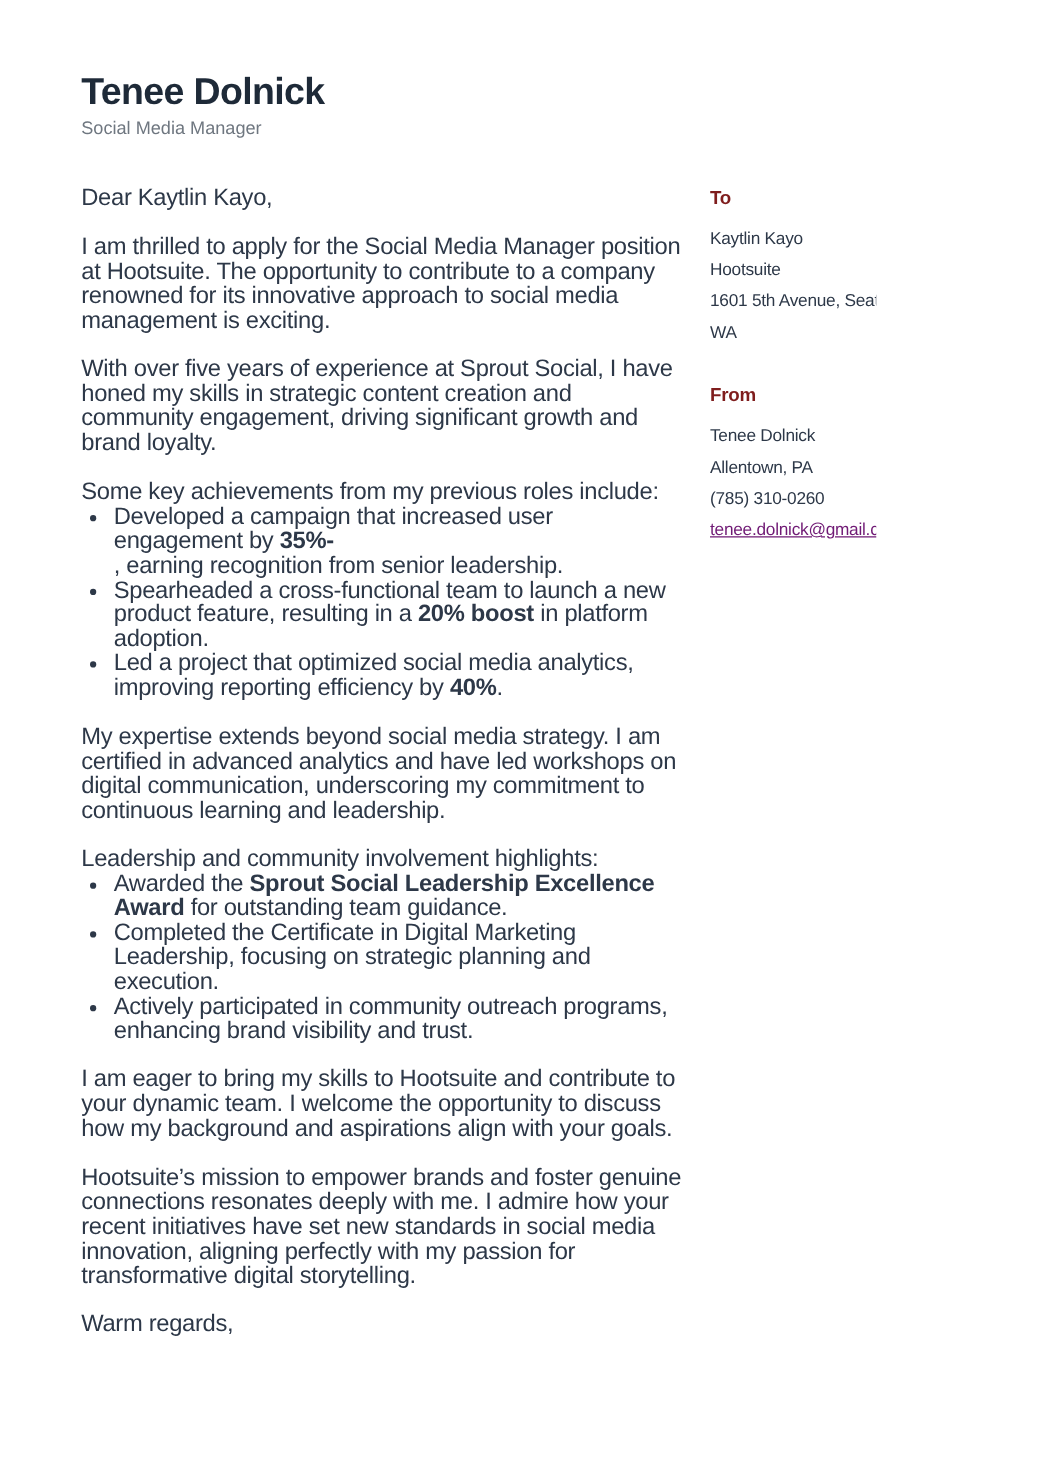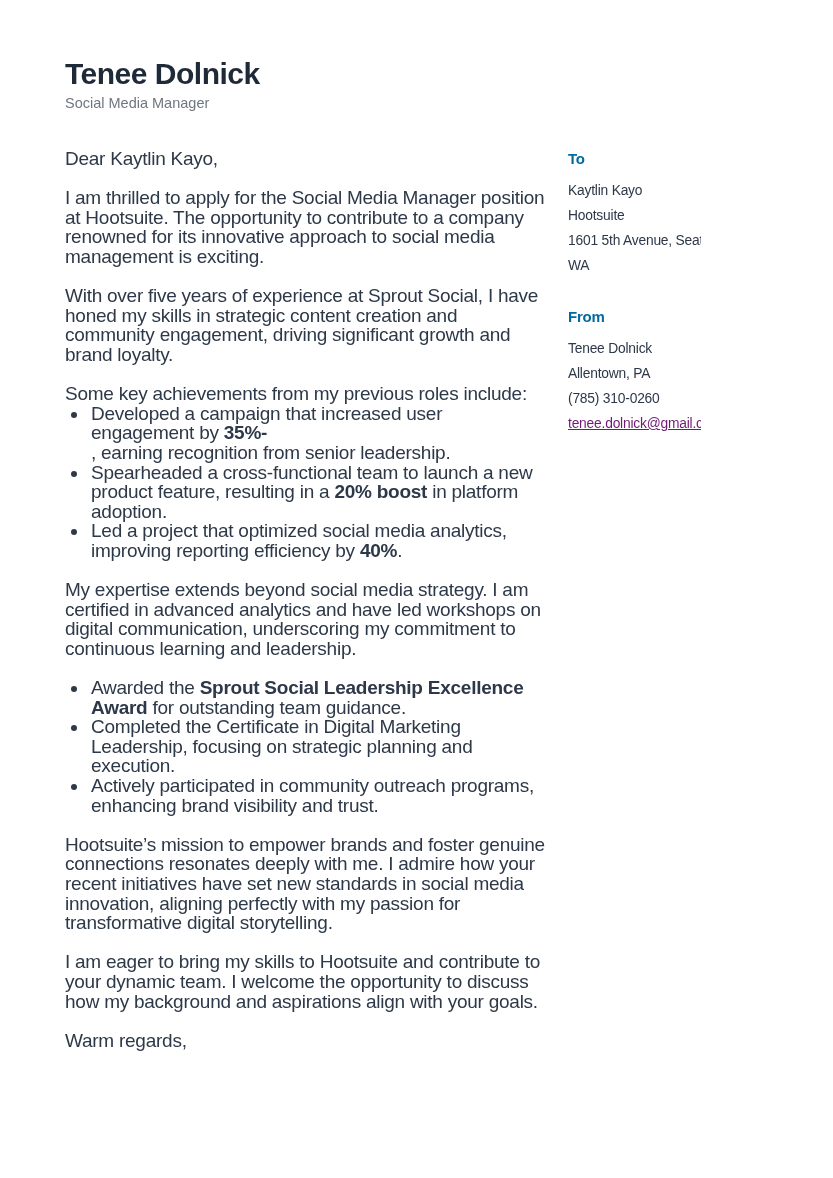--- a/index.html
+++ b/index.html
@@ -20,21 +20,21 @@
   .letter {
     width: 480px; flex: 0 0 480px;
     font-size: 19px; line-height: 19.6px; letter-spacing: -0.25px;
   }
   .letter p { margin: 0 0 19.6px 0; }
   .letter p.tight { margin-bottom: 0; }
   .letter ul { margin: 0 0 19.6px 0; padding-left: 24px; list-style: disc outside; }
   .letter li { padding-left: 2px; }
   .b { font-weight: 700; }
   .sidebar { margin-left: 23px; width: 225px; font-size: 13.8px; letter-spacing: -0.2px; }
-  .sidebar h2 { font-size: 15px; font-weight: 700; color: #0369a1; line-height: 20px; margin-bottom: 9px; }
+  .sidebar h2 { font-size: 15px; font-weight: 700; color: #7f1d1d; line-height: 20px; margin-bottom: 9px; }
   .sidebar .line { line-height: 25px; color: #2d3848; }
   .from-section { margin-top: 29px; }
   .email-link { color: #701a75; text-decoration: underline; line-height: 25px; display: inline-block; cursor: pointer; }
 </style>
 </head>
 <body>
 
 <div class="page">
 
   <div class="header">
@@ -48,27 +48,28 @@
         <p><span>Dear Kaytlin Kayo,</span></p>
         <p><span>I am thrilled to apply for the Social Media Manager position at Hootsuite. The opportunity to contribute to a company renowned for its innovative approach to social media management is exciting.</span></p>
         <p><span>With over five years of experience at Sprout Social, I have honed my skills in strategic content creation and community engagement, driving significant growth and brand loyalty.</span></p>
         <p class="tight"><span>Some key achievements from my previous roles include:</span></p>
         <ul>
           <li><span>Developed a campaign that increased user engagement by </span><span class="b">35%-</span><br><span>, earning recognition from senior leadership.</span></li>
           <li><span>Spearheaded a cross-functional team to launch a new product feature, resulting in a </span><span class="b">20% boost</span><span> in platform adoption.</span></li>
           <li><span>Led a project that optimized social media analytics, improving reporting efficiency by </span><span class="b">40%</span><span>.</span></li>
         </ul>
         <p><span>My expertise extends beyond social media strategy. I am certified in advanced analytics and have led workshops on digital communication, underscoring my commitment to continuous learning and leadership.</span></p>
+        <p class="tight"><span>Leadership and community involvement highlights:</span></p>
         <ul>
           <li><span>Awarded the </span><span class="b">Sprout Social Leadership Excellence Award</span><span> for outstanding team guidance.</span></li>
           <li><span>Completed the Certificate in Digital Marketing Leadership, focusing on strategic planning and execution.</span></li>
           <li><span>Actively participated in community outreach programs, enhancing brand visibility and trust.</span></li>
         </ul>
+        <p><span>I am eager to bring my skills to Hootsuite and contribute to your dynamic team. I welcome the opportunity to discuss how my background and aspirations align with your goals.</span></p>
         <p><span>Hootsuite’s mission to empower brands and foster genuine connections resonates deeply with me. I admire how your recent initiatives have set new standards in social media innovation, aligning perfectly with my passion for transformative digital storytelling.</span></p>
-        <p><span>I am eager to bring my skills to Hootsuite and contribute to your dynamic team. I welcome the opportunity to discuss how my background and aspirations align with your goals.</span></p>
         <p><span>Warm regards,</span></p>
       </div>
 
     <div class="sidebar">
 
       <div class="to-section">
         <h2>To</h2>
         <div class="line">Kaytlin Kayo</div>
         <div class="line">Hootsuite</div>
         <div class="line">1601 5th Avenue, Seattle, WA</div>

